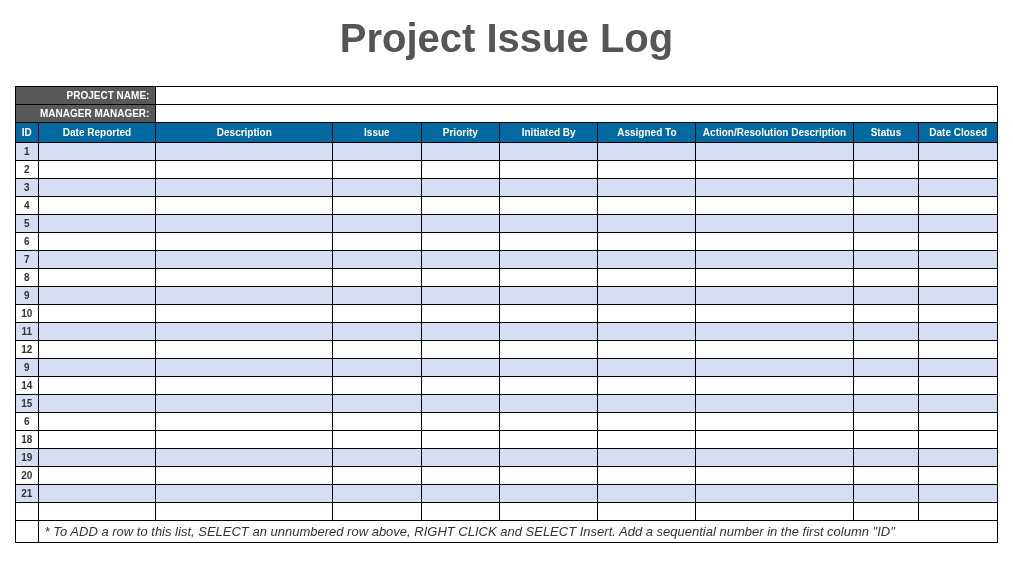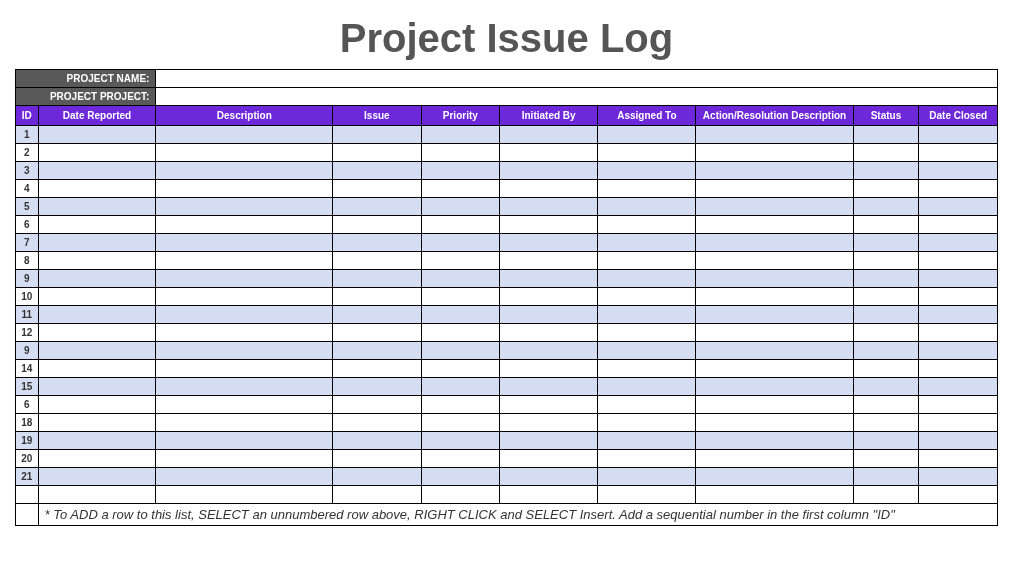--- a/index.html
+++ b/index.html
@@ -6,21 +6,21 @@
     body {
       font-family: Arial, Helvetica, sans-serif;
       background: #fff;
       padding: 10px 15px;
     }
     .title {
       text-align: center;
       font-size: 40px;
       font-weight: bold;
       color: #555;
-      margin: 6px 0 8px;
+      margin: 6px 0 25px;
     }
     table {
       width: 100%;
       border-collapse: collapse;
       table-layout: fixed;
     }
     td, th {
       border: 1px solid #000;
       font-size: 10px;
       padding: 2px 4px;
@@ -32,21 +32,21 @@
       color: #fff;
       font-weight: bold;
       text-align: right;
       padding-right: 6px;
       font-size: 10px;
     }
     .meta-row td.value {
       background: #fff;
     }
     tr.header th {
-      background: #6d28d9;
+      background: #0369a1;
       color: #fff;
       font-weight: bold;
       text-align: center;
       font-size: 10px;
       height: 20px;
     }
     tr.data.odd td { background: #d5ddf2; }
     tr.data.even td { background: #fff; }
     tr.data td.idcell {
       text-align: center;
@@ -89,21 +89,21 @@
       <col class="c-action">
     <col class="c-status">
       <col class="c-closed">
   </colgroup>
   <tbody id="tbody">
     <tr class="meta-row">
       <td class="label" colspan="2">PROJECT NAME:</td>
       <td class="value" colspan="8"></td>
     </tr>
     <tr class="meta-row">
-      <td class="label" colspan="2">PROJECT PROJECT:</td>
+      <td class="label" colspan="2">MANAGER MANAGER:</td>
       <td class="value" colspan="8"></td>
     </tr>
     <tr class="header">
       <th>ID</th>
       <th>Date Reported</th>
       <th>Description</th>
       <th>Issue</th>
       <th>Priority</th>
       <th>Initiated By</th>
       <th>Assigned To</th>

